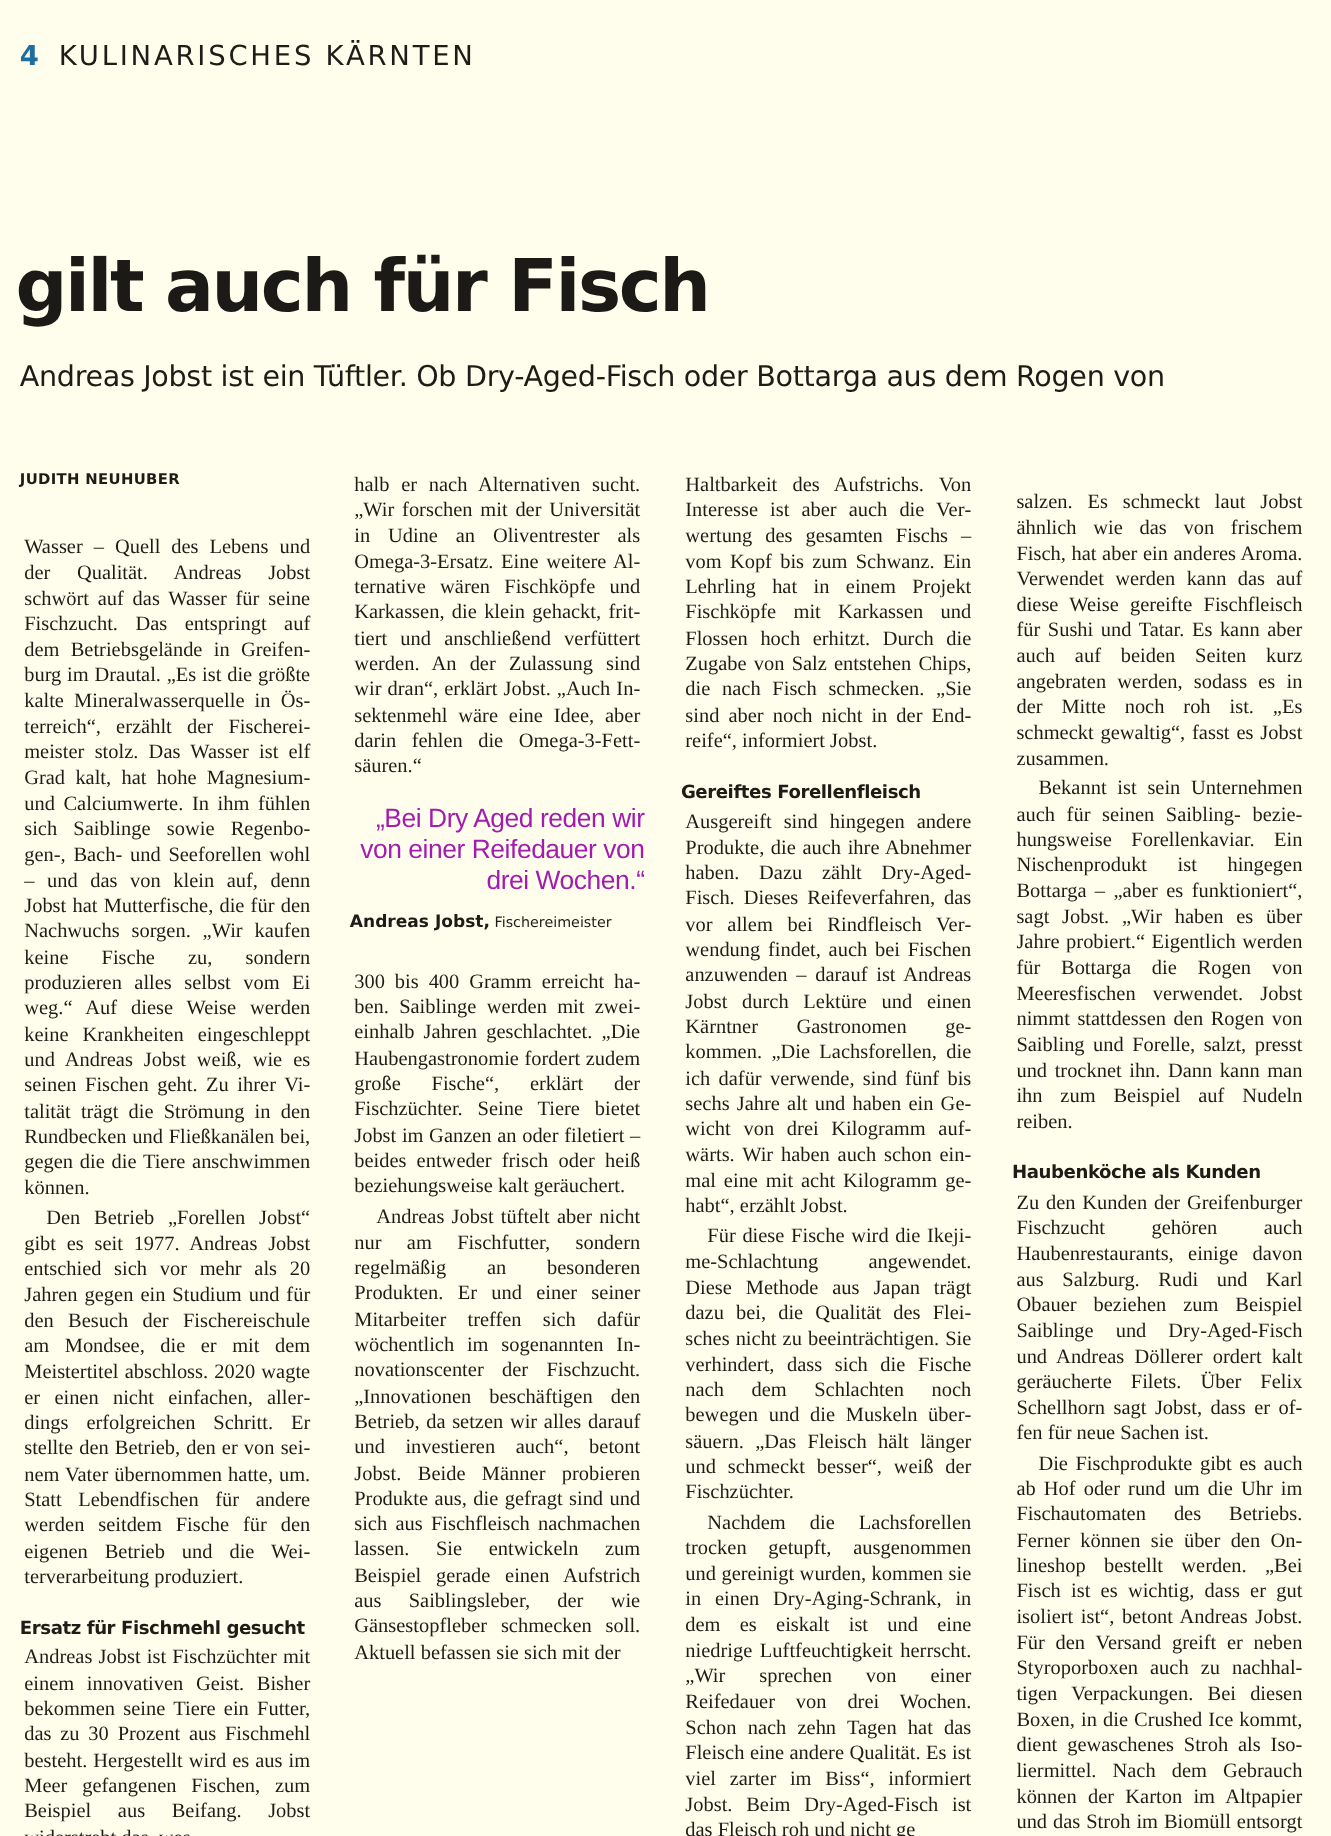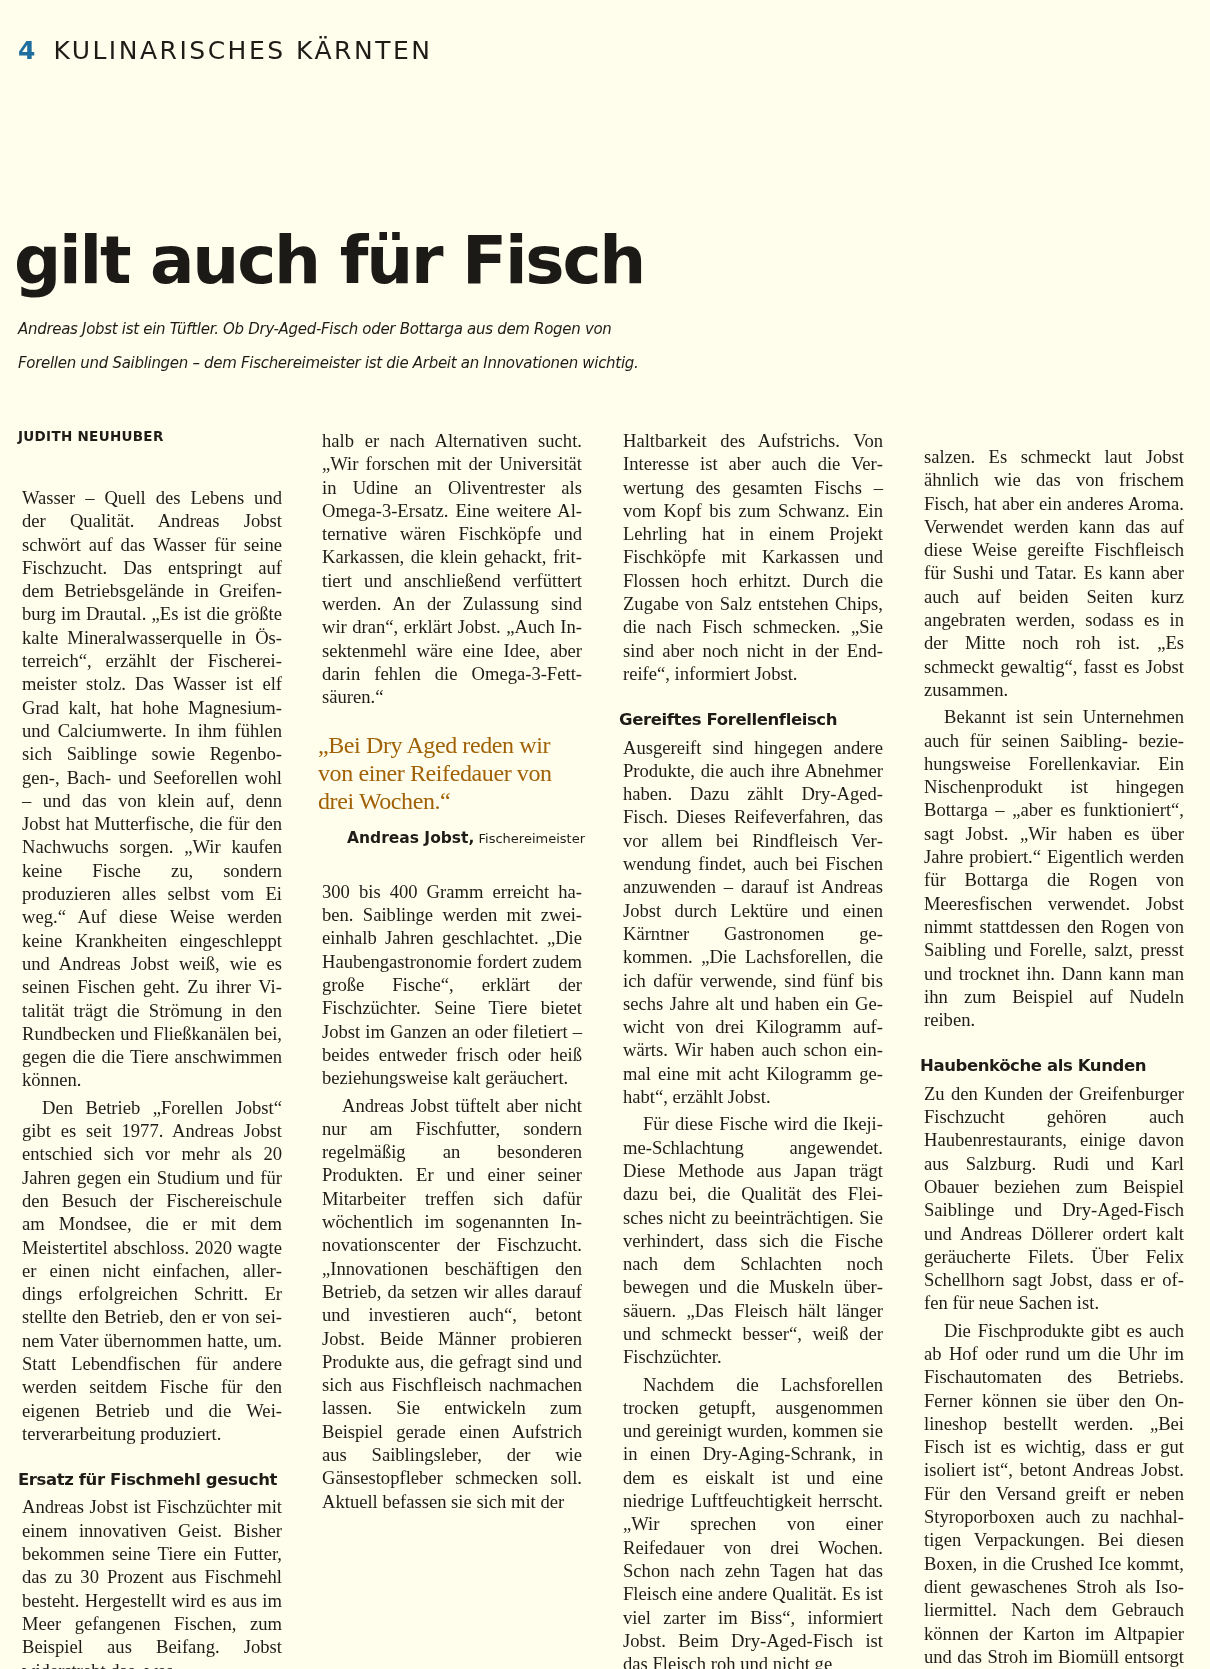--- a/index.html
+++ b/index.html
@@ -17,25 +17,24 @@
     display: flex; align-items: baseline;
   }
   .page-num { color: #1f6ea0; font-weight: bold; margin-right: 18px; letter-spacing: 0; }
   .headline {
     position: absolute; left: 14px; top: 126px; width: 1180px;
     font-family: "DejaVu Sans", "Liberation Sans", sans-serif;
     font-weight: bold; font-size: 66px; line-height: 90px; letter-spacing: -2.2px;
     color: #1c1a17; margin: 0;
   }
   .lead {
-    position: absolute; left: 18px; top: 312px; width: 1180px;
+    position: absolute; left: 18px; top: 326px; width: 1180px;
     font-family: "DejaVu Sans", "Liberation Sans", sans-serif;
-    font-size: 15px; line-height: 34px; color: #1f1c18; letter-spacing: -0.3px;
+    font-size: 26px; line-height: 34px; color: #1f1c18; letter-spacing: -0.3px;
     margin: 0;
-    font-style: italic;
   }
   .col {
     position: absolute; top: 425px; width: 268px;
     font-size: 18.6px; line-height: 23.3px; text-align: justify; hyphens: manual;
   }
   .col p { margin: 4px; text-indent: 20px; }
   .col p.first { text-indent: 0; }
   .col1 { left: 18px; }
   .col2 { left: 318px; }
   .col3 { left: 619px; }
@@ -46,49 +45,48 @@
     font-weight: bold; font-size: 13.5px; letter-spacing: 0.3px;
   }
   .col1 { top: 482px; }
   .subhead {
     font-family: "DejaVu Sans", "Liberation Sans", sans-serif;
     font-weight: bold; font-size: 16.5px; line-height: 23.3px; letter-spacing: -0.4px;
     margin: 23px 0 0 0; text-align: left;
   }
   .pullquote {
     margin: 22px 0 0 0;
-    font-family: Liberation Serif, serif;
-    font-size: 24px; line-height: 28px; color: #a16207; letter-spacing: -0.4px;
-    text-align: left;
+    font-family: Liberation Sans, sans-serif;
+    font-size: 24px; line-height: 28px; color: #a21caf; letter-spacing: -0.4px;
+    text-align: right;
   }
   .quote-attr {
     margin: 12px 0 30px 0; text-align: left;
     font-family: "DejaVu Sans", "Liberation Sans", sans-serif;
     font-size: 13px;
   }
-  .quote-attr b { font-size: 15.5px; margin-left: 29px; }
+  .quote-attr b { font-size: 15.5px; }
 </style>
 </head>
 <body>
 
 <div class="page">
 
   <div class="section-header">
     <span class="page-num">4</span>
     <span>KULINARISCHES KÄRNTEN</span>
   </div>
 
   <h1 class="headline">
     <br>
     <span>gilt auch für Fisch</span>
   </h1>
 
   <p class="lead">
     <span>Andreas Jobst ist ein Tüftler. Ob Dry-Aged-Fisch oder Bottarga aus dem Rogen von</span><br>
-    <span>Forellen und Saiblingen – dem Fischereimeister ist die Arbeit an Innovationen wichtig.</span>
   </p>
 
   <div class="author">JUDITH NEUHUBER</div>
 
   <div class="col col1">
     <p class="first">Wasser – Quell des Lebens und der Qualität. Andreas Jobst schwört auf das Wasser für seine Fischzucht. Das entspringt auf dem Betriebsgelände in Greifen­burg im Drautal. „Es ist die größte kalte Mineralwasserquelle in Ös­terreich“, erzählt der Fischerei­meister stolz. Das Wasser ist elf Grad kalt, hat hohe Magnesium- und Calciumwerte. In ihm fühlen sich Saiblinge sowie Regenbo­gen-, Bach- und Seeforellen wohl – und das von klein auf, denn Jobst hat Mutterfische, die für den Nachwuchs sorgen. „Wir kaufen keine Fische zu, sondern produzieren alles selbst vom Ei weg.“ Auf diese Weise werden keine Krankheiten eingeschleppt und Andreas Jobst weiß, wie es seinen Fischen geht. Zu ihrer Vi­talität trägt die Strömung in den Rundbecken und Fließkanälen bei, gegen die die Tiere an­schwimmen können.</p>
     <p>Den Betrieb „Forellen Jobst“ gibt es seit 1977. Andreas Jobst entschied sich vor mehr als 20 Jahren gegen ein Studium und für den Besuch der Fischereischule am Mondsee, die er mit dem Meistertitel abschloss. 2020 wag­te er einen nicht einfachen, aller­dings erfolgreichen Schritt. Er stellte den Betrieb, den er von sei­nem Vater übernommen hatte, um. Statt Lebendfischen für an­dere werden seitdem Fische für den eigenen Betrieb und die Wei­terverarbeitung produziert.</p>
     <h3 class="subhead">Ersatz für Fischmehl gesucht</h3>
     <p class="first">Andreas Jobst ist Fischzüchter mit einem innovativen Geist. Bis­her bekommen seine Tiere ein Futter, das zu 30 Prozent aus Fischmehl besteht. Hergestellt wird es aus im Meer gefangenen Fischen, zum Beispiel aus Bei­fang. Jobst widerstrebt das, wes­</p>
   </div>

